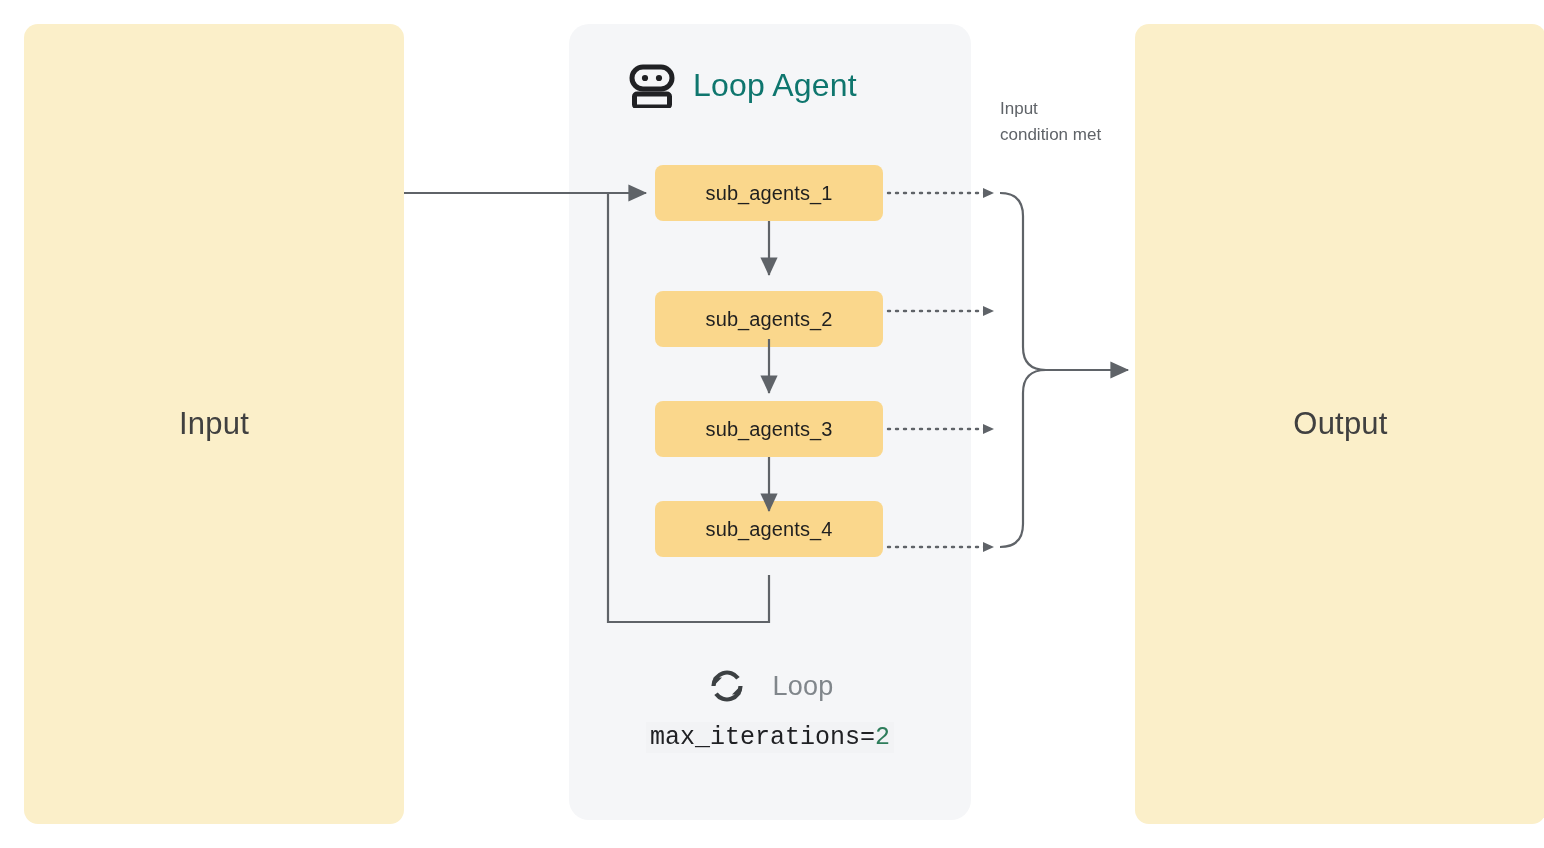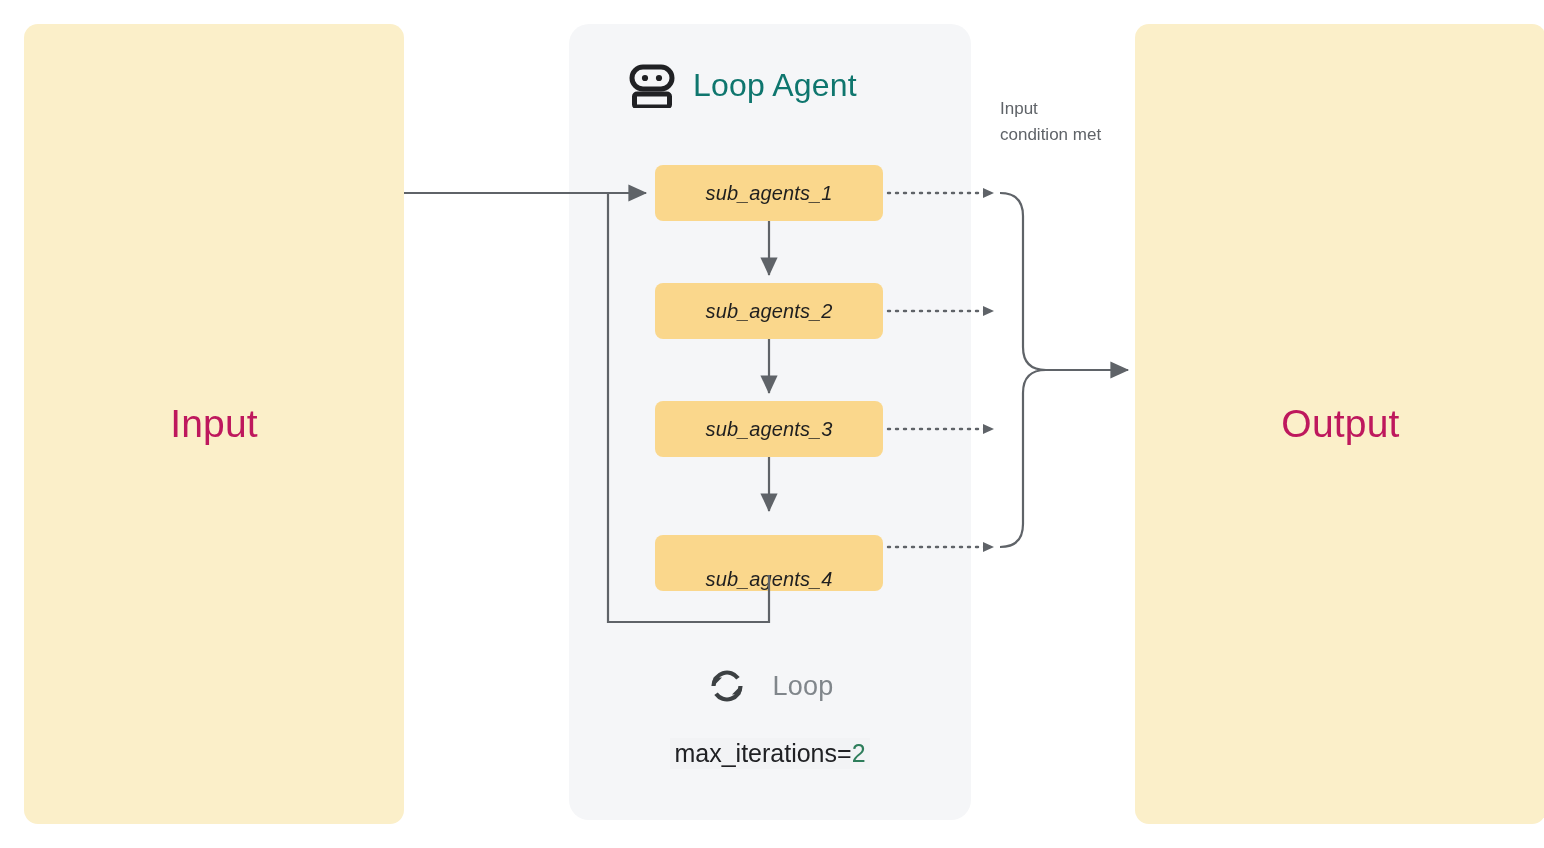--- a/index.html
+++ b/index.html
@@ -21,22 +21,22 @@
   
   .io-panel {
     position: absolute;
     background: #FBEFC9;
     border-radius: 14px;
     display: flex;
     align-items: center;
     justify-content: center;
   }
   .io-panel .io-label {
-    font-size: 39px;
-    color: #be185d;
+    font-size: 31px;
+    color: #404040;
     letter-spacing: 0.2px;
     font-weight: 400;
   }
   #input-panel  { left: 24px;   top: 24px; width: 380px; height: 800px; }
   #output-panel { left: 1135px; top: 24px; width: 411px; height: 800px; }
 
   
   #loop-agent-panel {
     position: absolute;
     left: 569px;
@@ -72,26 +72,25 @@
     background: #FAD78C;
     border-radius: 8px;
     display: flex;
     align-items: center;
     justify-content: center;
   }
   .agent-box .agent-box-label {
     font-size: 20px;
     color: #1f1f1f;
     letter-spacing: 0.1px;
-    font-style: italic;
   }
   #agent-box-0 { top: 165px; }
-  #agent-box-1 { top: 283px; }
+  #agent-box-1 { top: 291px; }
   #agent-box-2 { top: 401px; align-items: center; }
-  #agent-box-3 { top: 535px; align-items: flex-end; }
+  #agent-box-3 { top: 501px; }
 
   
   #exit-condition-label {
     position: absolute;
     left: 1000px;
     top: 96px;
     width: 110px;
     font-size: 17px;
     line-height: 26px;
     color: #5f6368;
@@ -111,22 +110,22 @@
     justify-content: center;
     gap: 26px;
   }
   .loop-icon { width: 40px; height: 40px; display: block; }
   #loop-footer .loop-label {
     font-size: 27px;
     color: #80868b;
     letter-spacing: 0.2px;
   }
   #loop-config {
-    margin-top: 32px;
-    font-family: Liberation Sans, sans-serif;
+    margin-top: 16px;
+    font-family: Liberation Mono, monospace;
     font-size: 25px;
     color: #202124;
     background: #F2F3F5;
     display: inline-block;
     padding: 1px 4px;
     letter-spacing: 0px;
   }
   #loop-config .num { color: #2e7d5b; }
 
   

